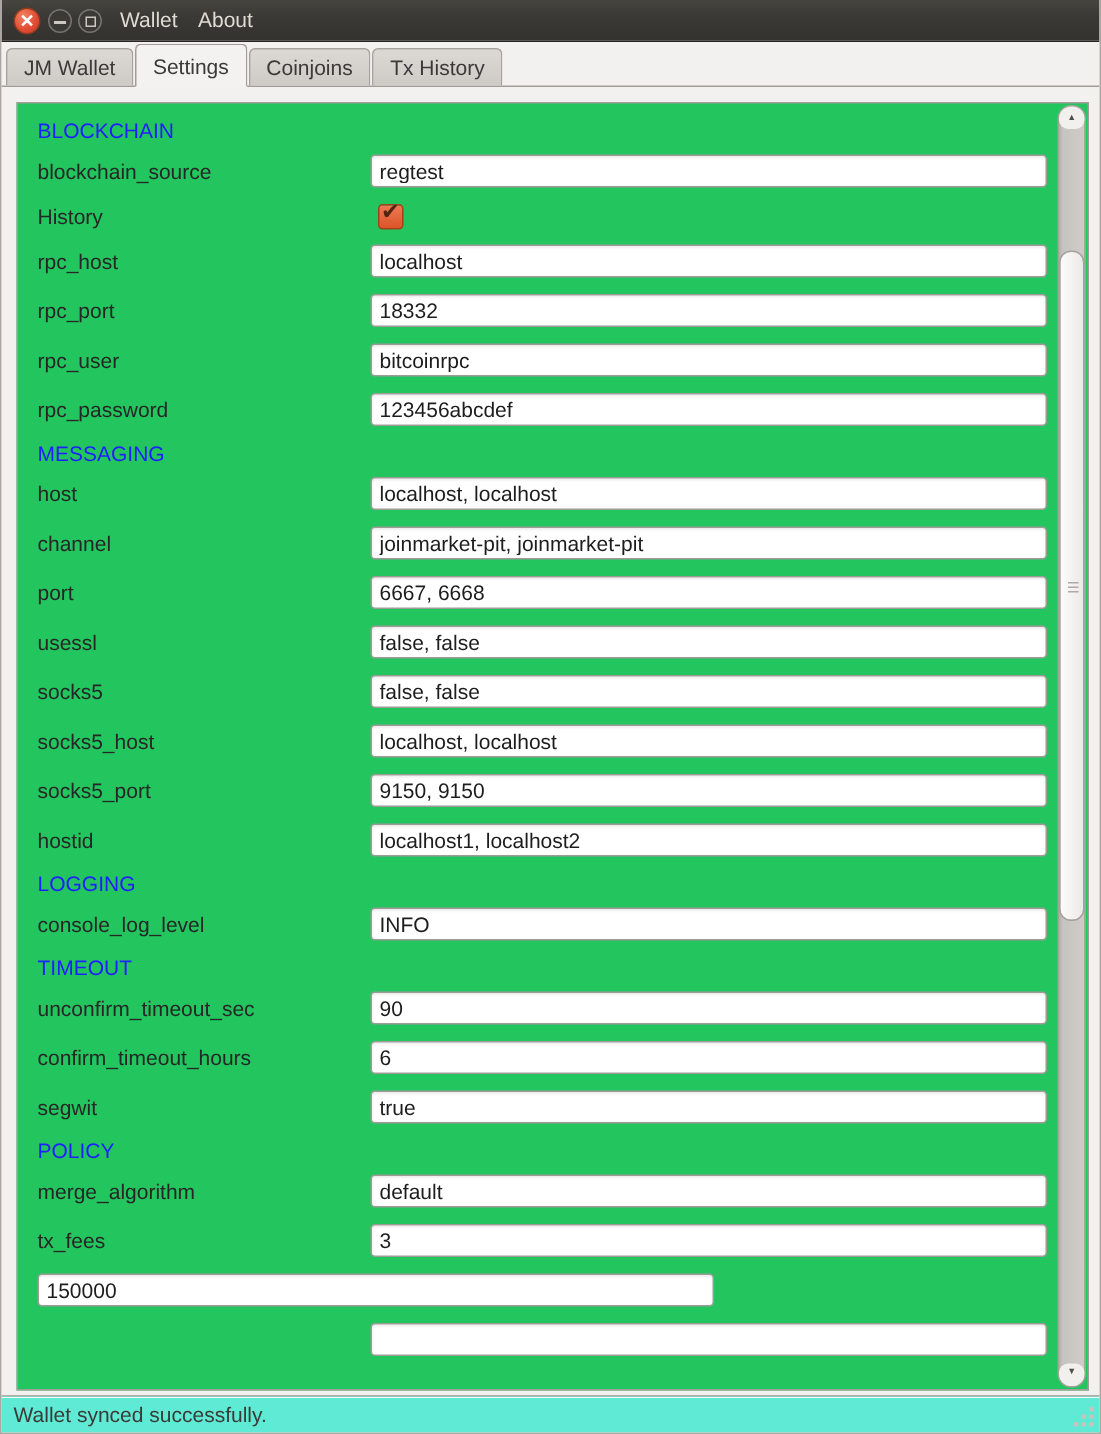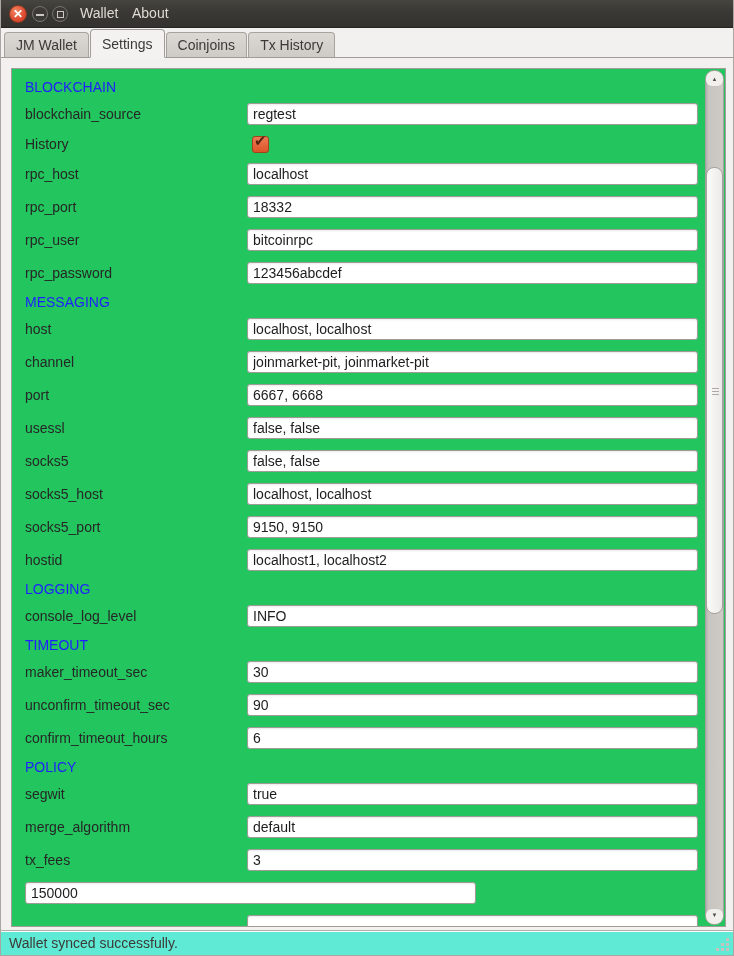--- a/index.html
+++ b/index.html
@@ -212,37 +212,33 @@
             <span class="section-label">LOGGING</span>
           </div>
           <div class="row field">
             <span class="field-label">console_log_level</span>
             <input type="text" class="text-input" value="INFO" style="">
           </div>
           <div class="row section">
             <span class="section-label">TIMEOUT</span>
           </div>
           <div class="row field">
-            <span class="field-label">maker_timeout_sec</span>
-            <input type="text" class="text-input" value="30" style="">
-          </div>
-          <div class="row field">
             <span class="field-label">unconfirm_timeout_sec</span>
             <input type="text" class="text-input" value="90" style="">
           </div>
           <div class="row field">
             <span class="field-label">confirm_timeout_hours</span>
             <input type="text" class="text-input" value="6" style="">
           </div>
-          <div class="row section">
-            <span class="section-label">POLICY</span>
-          </div>
           <div class="row field">
             <span class="field-label">segwit</span>
             <input type="text" class="text-input" value="true" style="">
+          </div>
+          <div class="row section">
+            <span class="section-label">POLICY</span>
           </div>
           <div class="row field">
             <span class="field-label">merge_algorithm</span>
             <input type="text" class="text-input" value="default" style="">
           </div>
           <div class="row field">
             <span class="field-label">tx_fees</span>
             <input type="text" class="text-input" value="3" style="">
           </div>
           <div class="row field">

